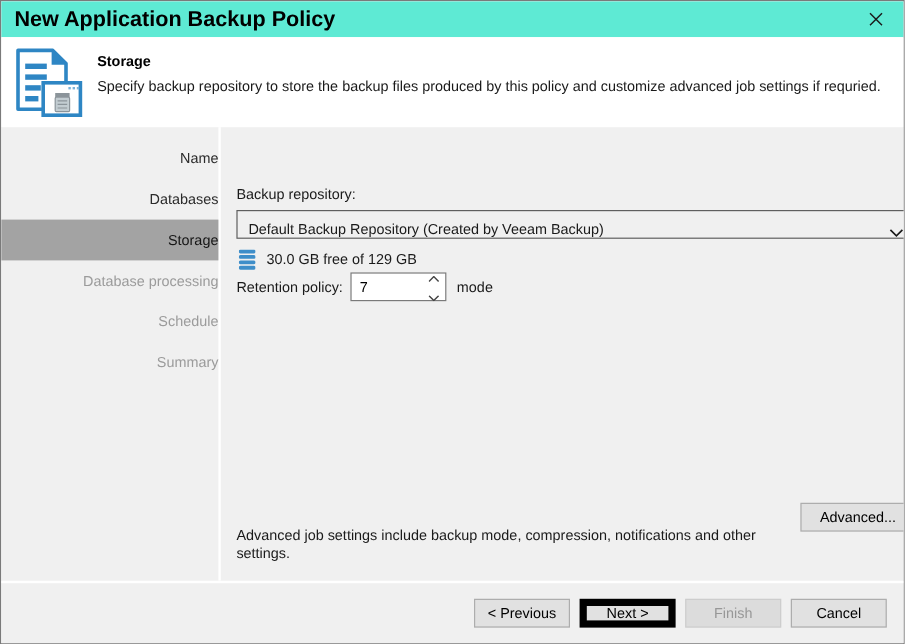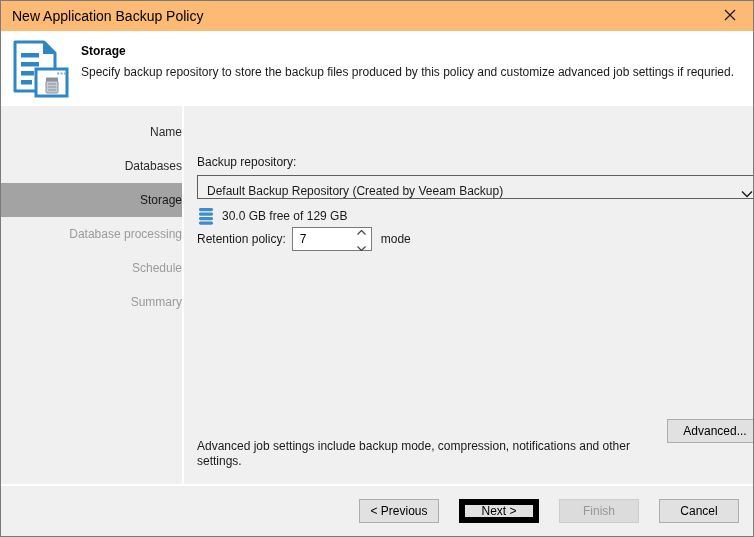--- a/index.html
+++ b/index.html
@@ -14,22 +14,23 @@
     border: 1px solid #7a7a7a;
     display: flex; flex-direction: column;
     background: #ffffff;
     overflow: hidden;
   }
   
   .titlebar {
     height: 30px; flex: 0 0 30px;
     display: flex; align-items: center;
     padding-left: 11px;
-    font-size: 14px; color: #000;
-    background: #fdba74;
+    font-size: 18px; color: #000;
+    background: #5eead4;
+    font-weight: bold;
   }
   .close-btn {
     margin-left: auto;
     width: 46px; height: 30px;
     display: flex; align-items: center; justify-content: center;
     cursor: default;
   }
   
   .header {
     flex: 0 0 75px;
@@ -120,21 +121,21 @@
     margin-bottom: 6px;
   }
   .advanced-note { width: 470px; line-height: 1.3; margin-top: 46px; }
   
   .footer {
     flex: 0 0 52px;
     background: #f0f0f0;
     border-top: 2px solid #ffffff;
     display: flex; align-items: center; justify-content: flex-end;
     padding-right: 14px;
-    gap: 20px;
+    gap: 8px;
   }
   .btn {
     width: 80px; height: 24px;
     background: #e1e1e1;
     border: 1px solid #adadad;
     font-family: "Liberation Sans", sans-serif;
     font-size: 12px; color: #000;
     display: flex; align-items: center; justify-content: center;
     cursor: default;
   }

